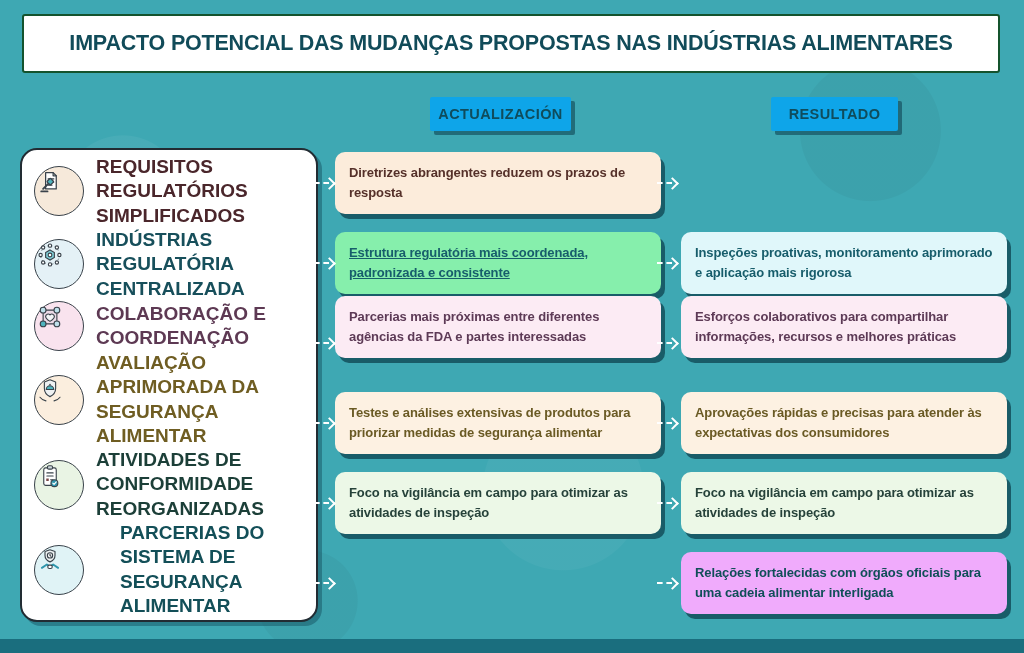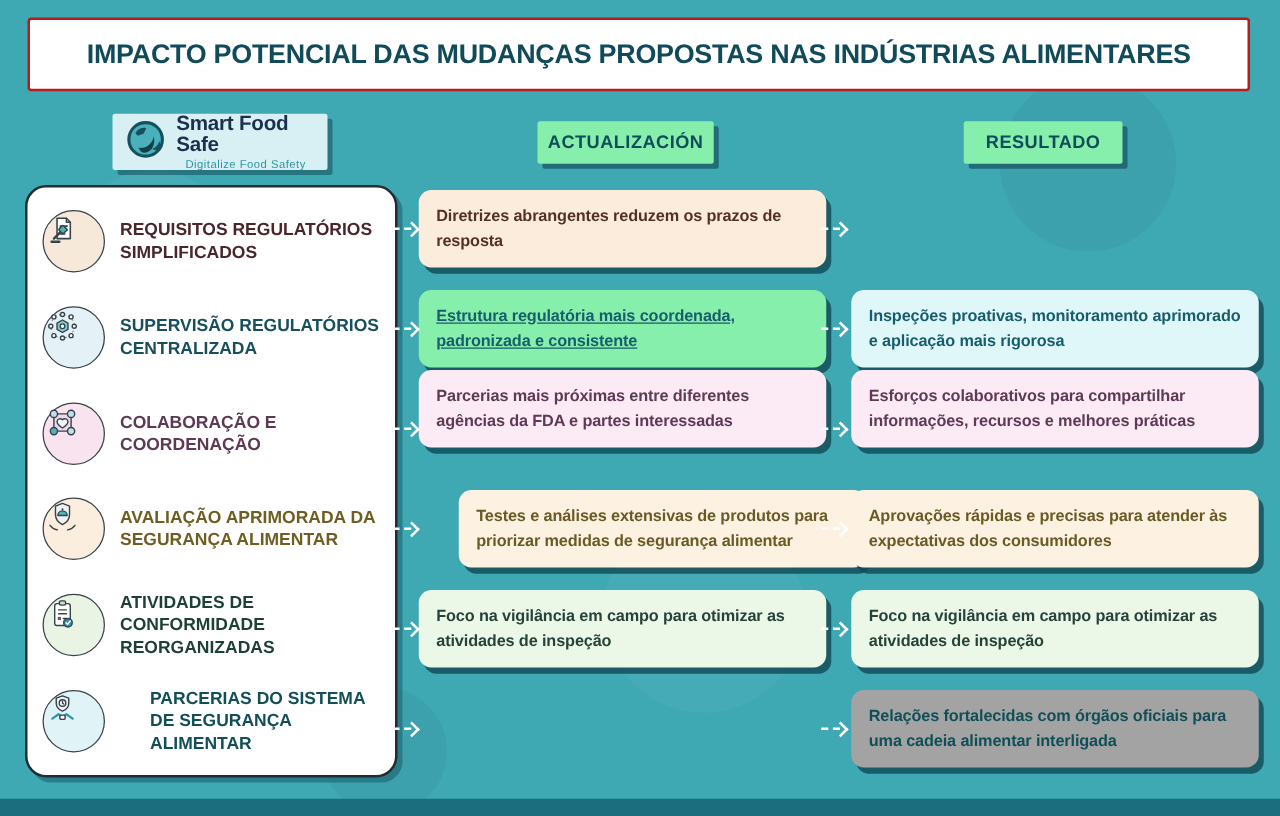--- a/index.html
+++ b/index.html
@@ -13,58 +13,58 @@
     background-image:
       radial-gradient(circle at 12% 30%, rgba(255,255,255,.05) 0 60px, transparent 61px),
       radial-gradient(circle at 85% 20%, rgba(0,0,0,.04) 0 70px, transparent 71px),
       radial-gradient(circle at 55% 75%, rgba(255,255,255,.04) 0 80px, transparent 81px),
       radial-gradient(circle at 30% 92%, rgba(0,0,0,.04) 0 50px, transparent 51px);
   }
   .bottom-strip{position:absolute;left:0;bottom:0;width:1024px;height:14px;background:#1a6e7e;}
 
   .title-banner{
     position:absolute;left:22px;top:14px;width:978px;height:59px;box-sizing:border-box;
-    background:#ffffff;border:2px solid #b91c1c;border-radius:3px;
+    background:#ffffff;border:2px solid #14532d;border-radius:3px;
     display:flex;align-items:center;justify-content:center;
   }
   .title-banner h1{
     margin:0;font-size:21.5px;font-weight:bold;color:#114b59;
     letter-spacing:-0.2px;white-space:nowrap;
   }
 
   .logo-chip{
     position:absolute;left:90px;top:91px;width:172px;height:45px;box-sizing:border-box;
     background:#d8f0f3;border-radius:2px;box-shadow:4px 4px 0 rgba(18,76,90,.55);
     display:flex;align-items:center;gap:8px;padding:0 10px;
   }
   .logo-text{display:flex;flex-direction:column;align-items:center;line-height:1;}
   .logo-name{font-size:16.5px;font-weight:bold;color:#1c2f4e;letter-spacing:-0.2px;}
   .logo-tag{font-size:9px;color:#2f93a5;margin-top:3px;letter-spacing:.4px;}
 
   .col-chip{
     position:absolute;top:97px;height:34px;box-sizing:border-box;border-radius:2px;
-    background:#86efac;color:#0f4c5c;font-weight:bold;font-size:14.5px;letter-spacing:.4px;
+    background:#0ea5e9;color:#0f4c5c;font-weight:bold;font-size:14.5px;letter-spacing:.4px;
     display:flex;align-items:center;justify-content:center;
     box-shadow:4px 4px 0 rgba(18,76,90,.65);
   }
   .chip-update{left:430px;width:141px;}
   .chip-result{left:771px;width:127px;}
 
   .category-panel{
     position:absolute;left:20px;top:148px;width:298px;height:474px;box-sizing:border-box;
     background:#ffffff;border:2px solid #222c33;border-radius:17px;
     box-shadow:4px 4px 0 rgba(18,76,90,.45);
     display:flex;flex-direction:column;padding:5px 0;
   }
   .cat-row{flex:1;display:flex;align-items:center;gap:12px;padding:0 8px 0 12px;}
   .cat-icon{
     width:50px;height:50px;border-radius:50%;flex:0 0 50px;box-sizing:border-box;
     border:1.6px solid #39424a;display:flex;align-items:center;justify-content:center;
   }
-  .cat-label{font-size:14px;font-weight:bold;line-height:1.28;}
+  .cat-label{font-size:19px;font-weight:bold;line-height:1.28;}
 
   .info-box{
     position:absolute;width:326px;height:62px;box-sizing:border-box;border-radius:10px;
     box-shadow:4px 5px 0 rgba(16,72,85,.8);
     display:flex;align-items:center;padding:20px 14px;
     font-size:13px;font-weight:bold;line-height:1.55;letter-spacing:-0.1px;
   }
   .col-update{left:335px;}
   .col-result{left:681px;}
   .row-top-0{top:152px}.row-top-1{top:232px}.row-top-2{top:296px}
@@ -85,34 +85,20 @@
 </style>
 </head>
 <body>
 
 <div class="canvas" style="background: rgb(62, 168, 179);">
 
   <div class="title-banner">
     <h1>IMPACTO POTENCIAL DAS MUDANÇAS PROPOSTAS NAS INDÚSTRIAS ALIMENTARES</h1>
   </div>
 
-  <div class="logo-chip">
-    <span class="icon-svg">
-      <svg width="33" height="33" viewBox="0 0 32 32">
-        <circle cx="16" cy="16" r="13" fill="#4ab1bc" stroke="#15505c" stroke-width="2.4"></circle>
-        <path d="M8 11c2-3.2 5.4-4.6 8.6-3.8l-2.2 4.4-4.6 1.6z" fill="#15505c"></path>
-        <path d="M21 23.5c2.8-1.2 4.8-3.2 5.6-6l1.4 3-3 4.4z" fill="#15505c"></path>
-        <path d="M10.5 22.5c6 .8 10.6-3 11.8-8.8 1.8 6.8-2.2 12.6-7.8 12.6-1.9 0-3-1.8-4-3.8z" fill="#123f4a"></path>
-      </svg>
-    </span>
-    <span class="logo-text">
-      <span class="logo-name">Smart Food Safe</span>
-      <span class="logo-tag">Digitalize Food Safety</span>
-    </span>
-  </div>
 
   <div class="col-chip chip-update">ACTUALIZACIÓN</div>
   <div class="col-chip chip-result">RESULTADO</div>
 
   <div class="category-panel">
 
     <div class="cat-row">
       <span class="cat-icon icon-svg" style="background: rgb(246, 233, 218);">
         <svg width="30" height="30" viewBox="0 0 48 48" fill="none" stroke="#39424a" stroke-width="2" stroke-linecap="round" stroke-linejoin="round">
           <path d="M17 9h12l5 5v21H17z" fill="#fff"></path>
@@ -137,21 +123,21 @@
           <circle cx="24" cy="9" r="2.6" fill="#fff"></circle>
             <circle cx="35" cy="12" r="2.6" fill="#fff"></circle>
           <circle cx="39" cy="24" r="2.6" fill="#fff"></circle>
             <circle cx="35" cy="36" r="2.6" fill="#fff"></circle>
           <circle cx="24" cy="39" r="2.6" fill="#fff"></circle>
             <circle cx="13" cy="36" r="2.6" fill="#fff"></circle>
           <circle cx="9" cy="24" r="2.6" fill="#fff"></circle>
             <circle cx="13" cy="12" r="2.6" fill="#fff"></circle>
         </svg>
       </span>
-      <span class="cat-label" style="color: rgb(23, 79, 91);">SUPERVISÃO REGULATÓRIOS CENTRALIZADA</span>
+      <span class="cat-label" style="color: rgb(23, 79, 91);">INDÚSTRIAS REGULATÓRIA CENTRALIZADA</span>
     </div>
 
     <div class="cat-row">
       <span class="cat-icon icon-svg" style="background: rgb(249, 227, 238);">
         <svg width="30" height="30" viewBox="0 0 48 48" fill="none" stroke="#39424a" stroke-width="1.8" stroke-linejoin="round">
           <rect x="13" y="13" width="22" height="22" rx="4" fill="#ecd9e6"></rect>
           <path d="M24 31c-4-2.6-7-4.8-7-8a4 4 0 0 1 7-2.4A4 4 0 0 1 31 23c0 3.2-3 5.4-7 8z" fill="#f3f4f6"></path>
           <circle cx="13" cy="13" r="4.6" fill="#bfe0ea"></circle>
             <circle cx="35" cy="13" r="4.6" fill="#bfe0ea"></circle>
           <circle cx="13" cy="35" r="4.6" fill="#4fb3bd"></circle>
@@ -202,28 +188,28 @@
         </svg>
       </span>
       <span class="cat-label" style="color: rgb(19, 79, 88); margin-left: 24px;">PARCERIAS DO SISTEMA DE SEGURANÇA ALIMENTAR</span>
     </div>
 
   </div>
 
   <div class="info-box col-update row-top-0" style="background: rgb(252, 236, 219); color: rgb(85, 48, 41);">Diretrizes abrangentes reduzem os prazos de resposta</div>
   <div class="info-box col-update row-top-1" style="background: #86efac; color: rgb(23, 93, 107); text-decoration: underline;">Estrutura regulatória mais coordenada, padronizada e consistente</div>
   <div class="info-box col-update row-top-2" style="background: rgb(252, 235, 244); color: rgb(93, 58, 86);">Parcerias mais próximas entre diferentes agências da FDA e partes interessadas</div>
-  <div class="info-box col-update row-top-3" style="background: rgb(253, 241, 226); color: rgb(106, 90, 36); margin-left: 32px;">Testes e análises extensivas de produtos para priorizar medidas de segurança alimentar</div>
+  <div class="info-box col-update row-top-3" style="background: rgb(253, 241, 226); color: rgb(106, 90, 36);">Testes e análises extensivas de produtos para priorizar medidas de segurança alimentar</div>
   <div class="info-box col-update row-top-4" style="background: rgb(236, 248, 231); color: rgb(38, 66, 58);">Foco na vigilância em campo para otimizar as atividades de inspeção</div>
 
   <div class="info-box col-result row-top-1" style="background: rgb(224, 247, 250); color: rgb(23, 93, 107);">Inspeções proativas, monitoramento aprimorado e aplicação mais rigorosa</div>
   <div class="info-box col-result row-top-2" style="background: rgb(252, 235, 244); color: rgb(93, 58, 86);">Esforços colaborativos para compartilhar informações, recursos e melhores práticas</div>
   <div class="info-box col-result row-top-3" style="background: rgb(253, 241, 226); color: rgb(106, 90, 36);">Aprovações rápidas e precisas para atender às expectativas dos consumidores</div>
   <div class="info-box col-result row-top-4" style="background: rgb(236, 248, 231); color: rgb(38, 66, 58);">Foco na vigilância em campo para otimizar as atividades de inspeção</div>
-  <div class="info-box col-result row-top-5" style="background: #a3a3a3; color: rgb(16, 78, 88);">Relações fortalecidas com órgãos oficiais para uma cadeia alimentar interligada</div>
+  <div class="info-box col-result row-top-5" style="background: #f0abfc; color: rgb(16, 78, 88);">Relações fortalecidas com órgãos oficiais para uma cadeia alimentar interligada</div>
 
   <div class="arrow arrow-left arrow-top-0"></div>
   <div class="arrow arrow-left arrow-top-1"></div>
   <div class="arrow arrow-left arrow-top-2"></div>
   <div class="arrow arrow-left arrow-top-3"></div>
   <div class="arrow arrow-left arrow-top-4"></div>
   <div class="arrow arrow-left arrow-top-5"></div>
   <div class="arrow arrow-right arrow-top-0"></div>
   <div class="arrow arrow-right arrow-top-1"></div>
   <div class="arrow arrow-right arrow-top-2"></div>

